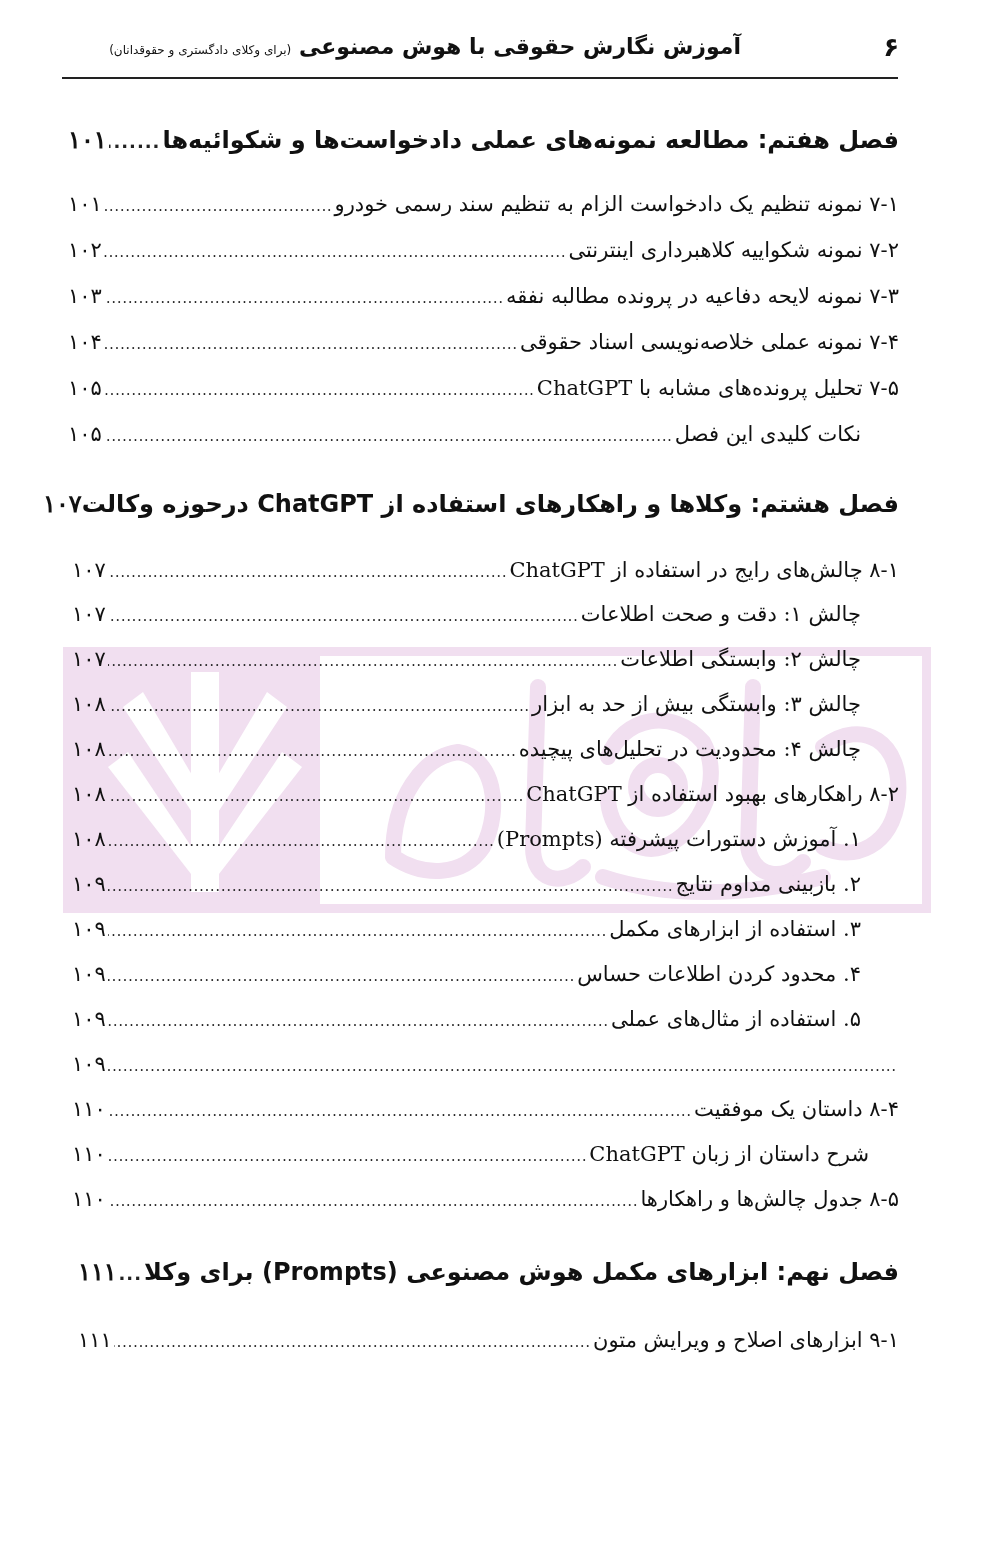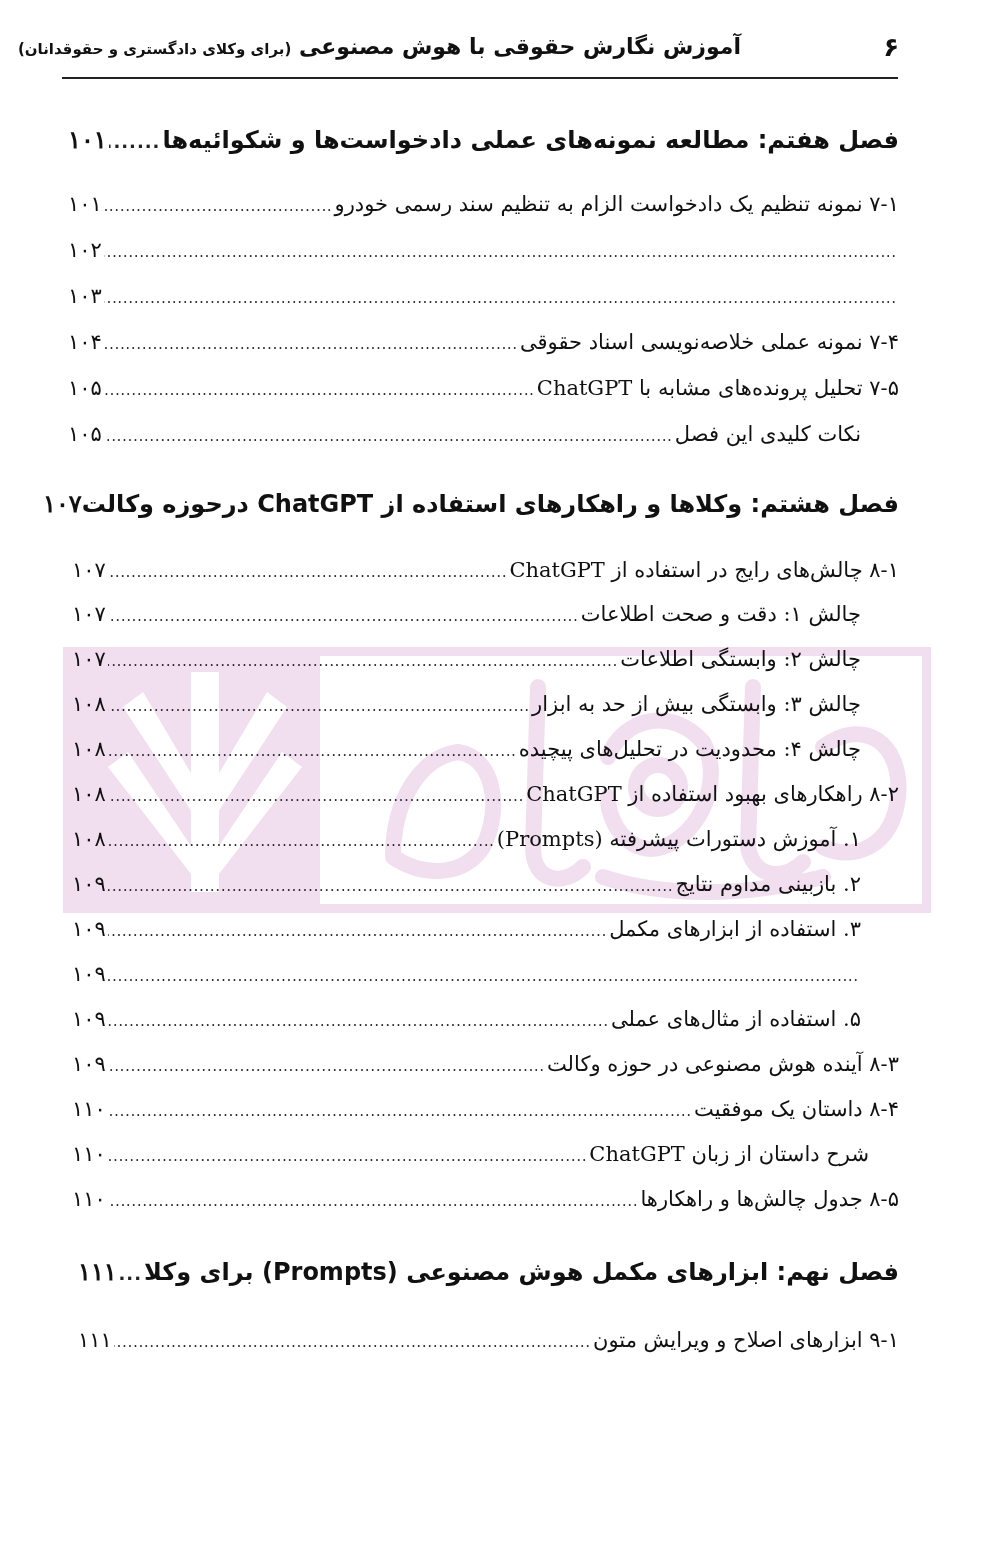--- a/index.html
+++ b/index.html
@@ -7,21 +7,21 @@
            font-family: "DejaVu Serif", "Liberation Serif", serif; color: #111; }
     .page { position: absolute; inset: 0; }
 
     
     .running-head { position: absolute; left: 62px; right: 92px; top: 22px; height: 50px;
                     direction: rtl; display: flex; align-items: flex-end; }
     .page-number { font-family: "DejaVu Sans", sans-serif; font-weight: bold; font-size: 26px;
                    margin-left: auto; padding-right: 0; position: absolute; right: 0; top: 10px; }
     .book-title { position: absolute; right: 158px; top: 12px; font-family: "DejaVu Sans", sans-serif;
                   font-weight: bold; font-size: 22px; white-space: nowrap; }
-    .book-subtitle { font-size: 15px; font-weight: bold; }
+    .book-subtitle { font-size: 12px; font-weight: normal; }
     .head-rule { position: absolute; left: 62px; width: 836px; top: 77px; height: 2px; background: #222; }
 
     
     .wm { position: absolute; left: 63px; top: 647px; width: 868px; height: 266px; pointer-events: none; }
     .wm-left { position: absolute; left: 0; top: 0; width: 257px; height: 266px; background: #f1dff0; }
     .wm-frame { position: absolute; left: 257px; top: 0; width: 611px; height: 266px;
                 box-sizing: border-box; border: 9px solid #f1dff0; border-left: none; }
     .wm svg { position: absolute; left: 0; top: 0; }
 
     
@@ -84,24 +84,26 @@
       <span class="dots"></span>
       <span class="pg">۱۰۱</span>
     </div>
 
     <div class="entry" style="top:192px; right:92px; left:68px;">
       <span class="lbl">۷-۱ نمونه تنظیم یک دادخواست الزام به تنظیم سند رسمی خودرو</span>
       <span class="dots"></span>
       <span class="pg">۱۰۱</span>
     </div>
     <div class="entry" style="top:238px; right:92px; left:68px;">
+      <span class="lbl">۷-۲  نمونه شکواییه کلاهبرداری اینترنتی</span>
       <span class="dots"></span>
       <span class="pg">۱۰۲</span>
     </div>
     <div class="entry" style="top:284px; right:92px; left:68px;">
+      <span class="lbl">۷-۳  نمونه لایحه دفاعیه در پرونده مطالبه نفقه</span>
       <span class="dots"></span>
       <span class="pg">۱۰۳</span>
     </div>
     <div class="entry" style="top:330px; right:92px; left:68px;">
       <span class="lbl">۷-۴  نمونه عملی خلاصه‌نویسی اسناد حقوقی</span>
       <span class="dots"></span>
       <span class="pg">۱۰۴</span>
     </div>
     <div class="entry" style="top:376px; right:92px; left:68px;">
       <span class="lbl">۷-۵  تحلیل پرونده‌های مشابه با ChatGPT</span>
@@ -159,30 +161,30 @@
       <span class="lbl">۲. بازبینی مداوم نتایج</span>
       <span class="dots"></span>
       <span class="pg">۱۰۹</span>
     </div>
     <div class="entry" style="top:917px; right:130px; left:72px;">
       <span class="lbl">۳. استفاده از ابزارهای مکمل</span>
       <span class="dots"></span>
       <span class="pg">۱۰۹</span>
     </div>
     <div class="entry" style="top:962px; right:130px; left:72px;">
+      <span class="lbl">۴. محدود کردن اطلاعات حساس</span>
       <span class="dots"></span>
       <span class="pg">۱۰۹</span>
     </div>
     <div class="entry" style="top:1007px; right:130px; left:72px;">
       <span class="lbl">۵. استفاده از مثال‌های عملی</span>
       <span class="dots"></span>
       <span class="pg">۱۰۹</span>
     </div>
     <div class="entry" style="top:1052px; right:92px; left:72px;">
-      <span class="lbl">۸-۳ آینده هوش مصنوعی در حوزه وکالت</span>
       <span class="dots"></span>
       <span class="pg">۱۰۹</span>
     </div>
     <div class="entry" style="top:1097px; right:92px; left:72px;">
       <span class="lbl">۸-۴  داستان یک موفقیت</span>
       <span class="dots"></span>
       <span class="pg">۱۱۰</span>
     </div>
     <div class="entry" style="top:1142px; right:122px; left:72px;">
       <span class="lbl">شرح داستان از زبان ChatGPT</span>

